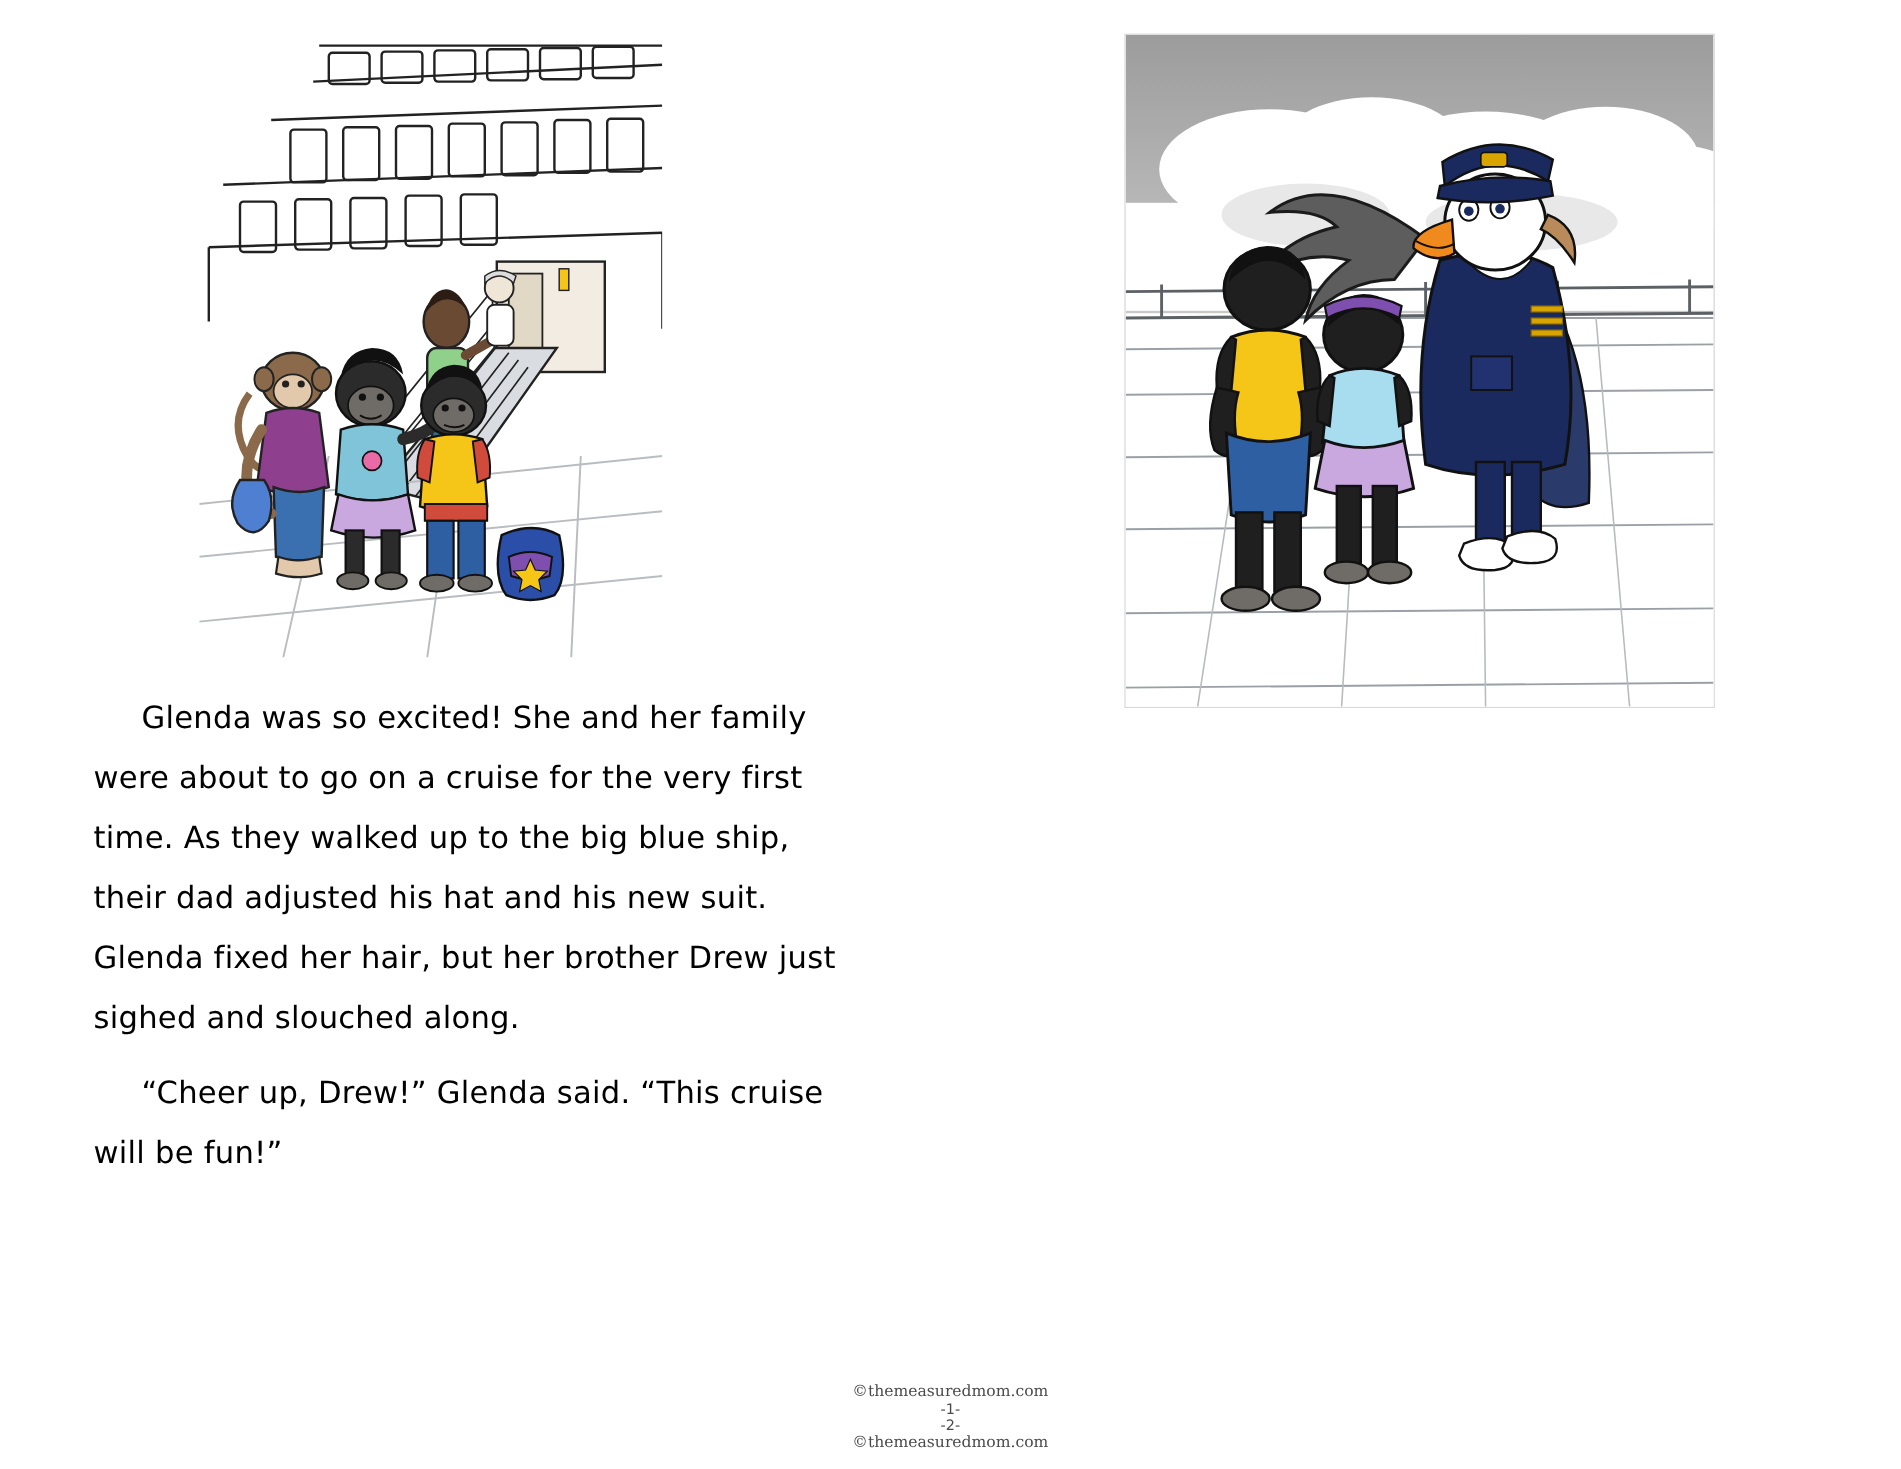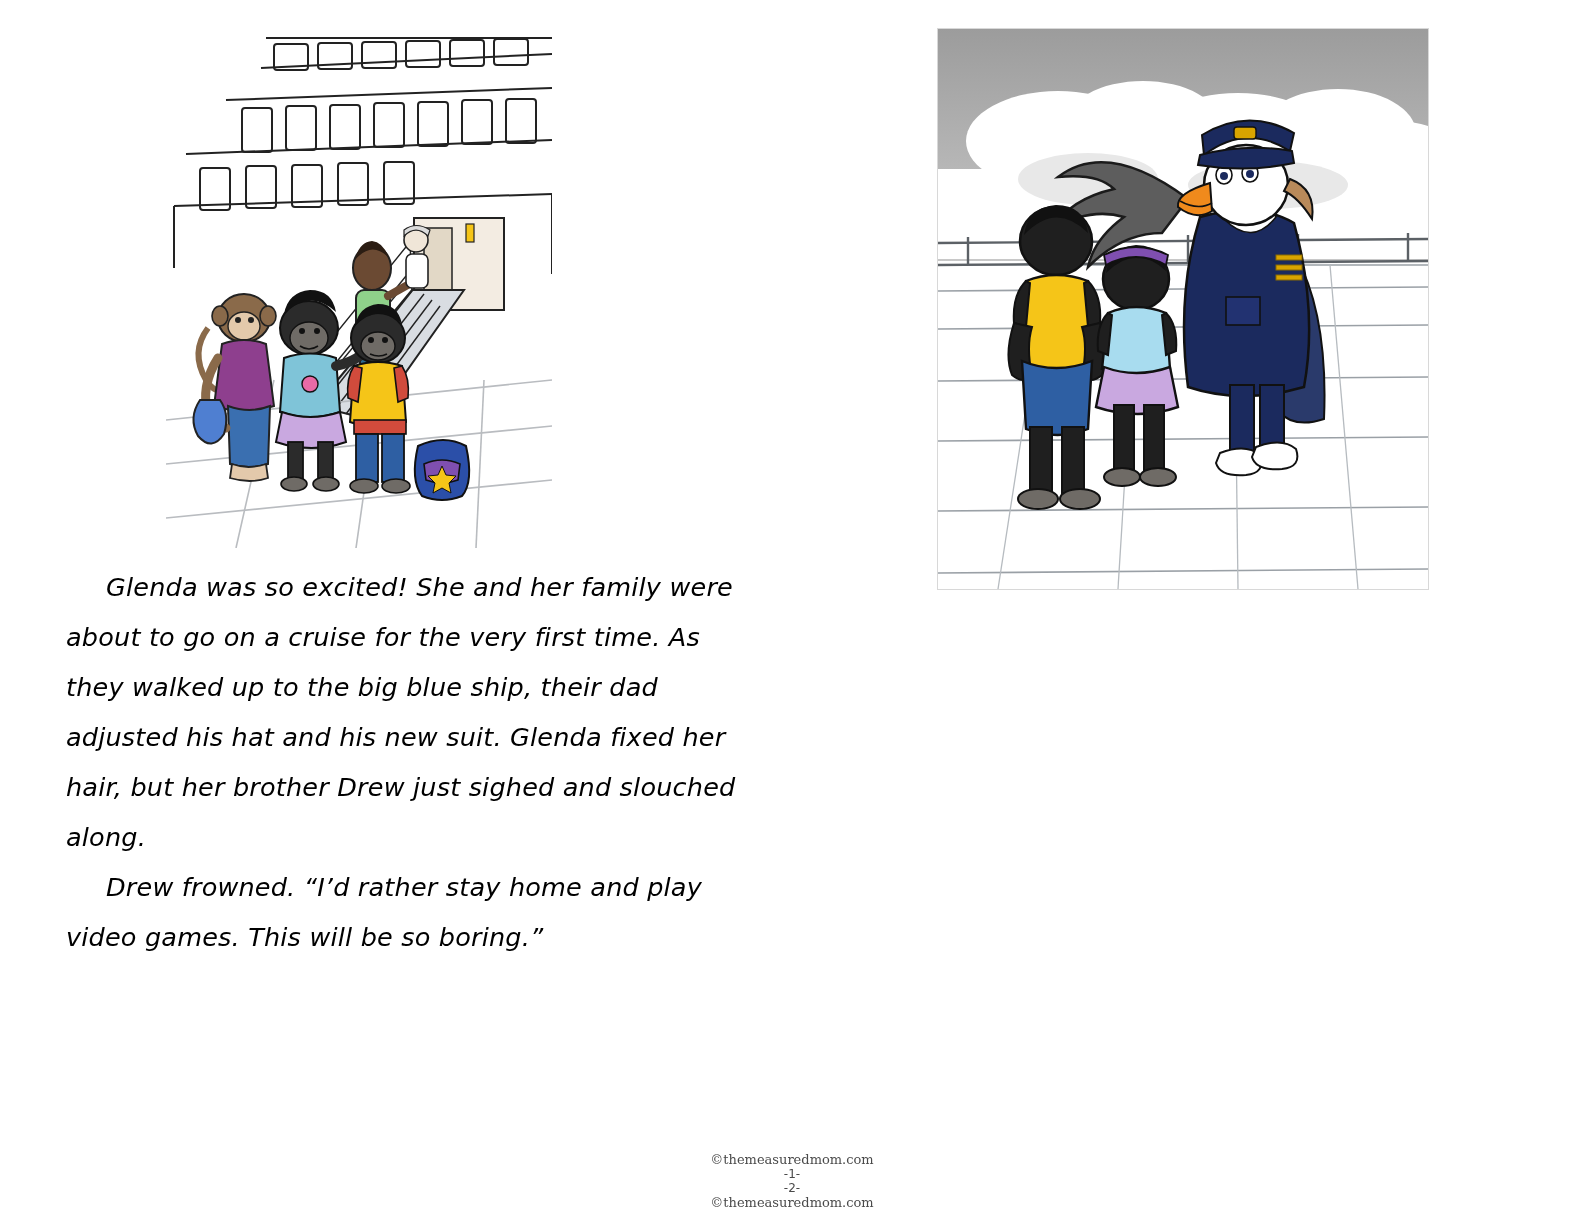--- a/index.html
+++ b/index.html
@@ -51,23 +51,22 @@
   
   .story {
     position: absolute;
     font-family: "DejaVu Sans", sans-serif;
     font-size: 25.5px;
     line-height: 50px;
     color: #000000;
     letter-spacing: 0.2px;
   }
   .story p {
-    margin: 0;
+    margin: 12px;
     text-indent: 40px;
-    font-style: italic;
   }
   .story-left {
     left: 66px;
     top: 562px;
     width: 672px;
   }
 
   
   .footer {
     position: absolute;
@@ -231,21 +230,21 @@
         <g>
           <path d="M252 418 q26 -12 48 0 q8 36 -4 50 q-20 8 -40 0 q-12 -16 -4 -50z" fill="#2b4fa8" stroke="#111" stroke-width="2"></path>
           <path d="M258 436 q18 -8 36 0 l-2 16 q-16 6 -32 0z" fill="#7f4fb0" stroke="#111" stroke-width="1.6"></path>
           <path d="M276 438 l4 9 l10 1 l-7 7 l2 10 l-9 -5 l-9 5 l2 -10 l-7 -7 l10 -1z" fill="#f5c518" stroke="#111" stroke-width="1"></path>
         </g>
       </svg>
     </div>
 
     <div class="story story-left">
       <p>Glenda was so excited! She and her family were about to go on a cruise for the very first time. As they walked up to the big blue ship, their dad adjusted his hat and his new suit. Glenda fixed her hair, but her brother Drew just sighed and slouched along.</p>
-      <p>Drew frowned. “I’d rather stay home and play video games. This will be so boring.”</p>
+      <p>“Cheer up, Drew!” Glenda said. “This cruise will be fun!”</p>
     </div>
 
   </div>
 
   <div class="page page-right">
 
     <div class="illo-right">
       <svg viewBox="0 0 490 560" width="490" height="560" xmlns="http://www.w3.org/2000/svg">
         <defs>
           <linearGradient id="sky" x1="0" y1="0" x2="0" y2="1">

